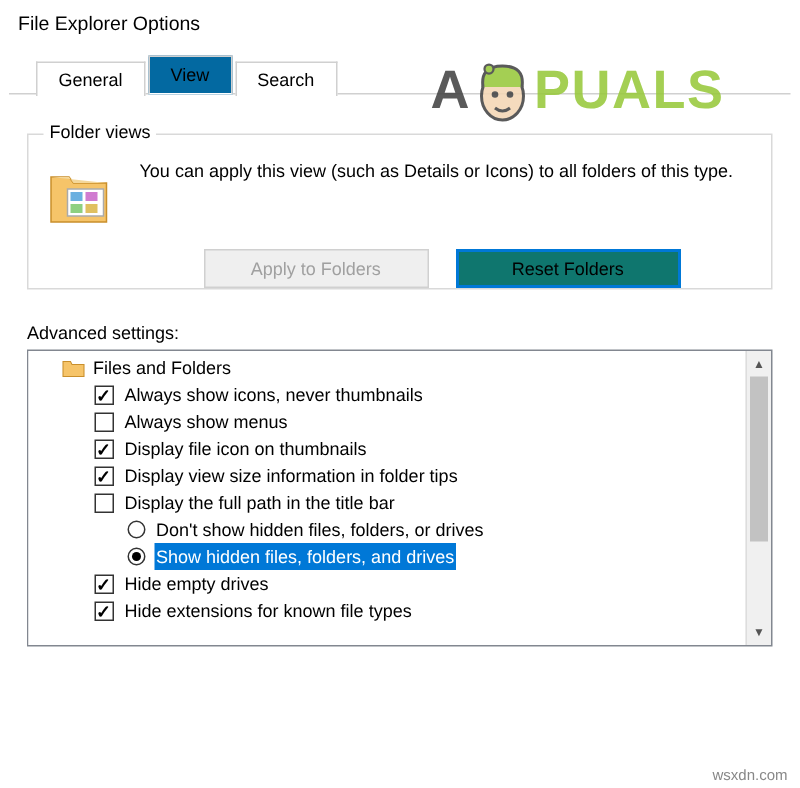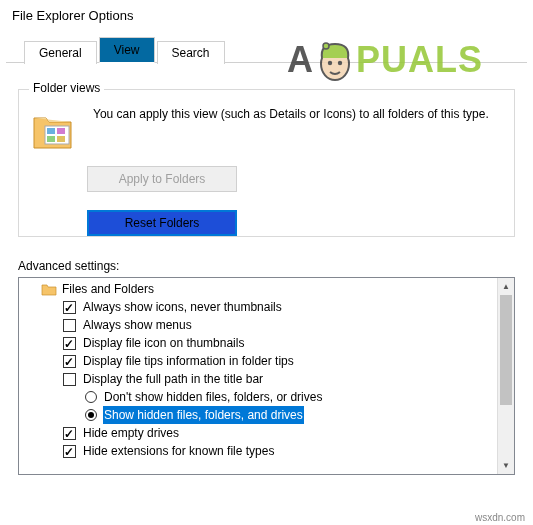--- a/index.html
+++ b/index.html
@@ -62,40 +62,39 @@
     font-size: 12px;
   }
   .folder-row { display: flex; gap: 14px; }
   .folder-icon-big {
     width: 48px; height: 48px; flex-shrink: 0;
   }
   .folder-desc { flex: 1; line-height: 1.35; font-size: 12px; }
   .btn-row {
     display: flex; gap: 18px; margin-top: 12px; justify-content: center;
     padding-left: 56px;
-    flex-direction: column;
   }
   button.win {
     font-family: inherit;
     font-size: 12px;
     padding: 5px 0;
     width: 150px;
     background: #e1e1e1;
     border: 1px solid #adadad;
     color: #000;
   }
   button.win[disabled] {
     color: #a0a0a0;
     background: #efefef;
     border-color: #d0d0d0;
   }
   button.win.focus {
     border: 2px solid #0078d7;
     padding: 4px 0;
-    background: #1d4ed8;
+    background: #0f766e;
   }
   .adv-label { margin: 22px 0 4px 0; font-size: 12px; }
   .tree-wrap {
     border: 1px solid #828790;
     height: 198px;
     display: flex;
     margin-left: 0;
   }
   .tree {
     flex: 1;
@@ -220,21 +219,21 @@
         <span class="txt">Always show menus</span>
       </div>
       <div class="tree-row">
         <span class="ind ind2"></span>
           <span class="chk checked"></span>
         <span class="txt">Display file icon on thumbnails</span>
       </div>
       <div class="tree-row">
         <span class="ind ind2"></span>
           <span class="chk checked"></span>
-        <span class="txt">Display file tips information in folder tips</span>
+        <span class="txt">Display view size information in folder tips</span>
       </div>
       <div class="tree-row">
         <span class="ind ind2"></span>
           <span class="chk"></span>
         <span class="txt">Display the full path in the title bar</span>
       </div>
       <div class="tree-row">
         <span class="ind ind3"></span>
           <span class="radio"></span>
         <span class="txt">Don't show hidden files, folders, or drives</span>

